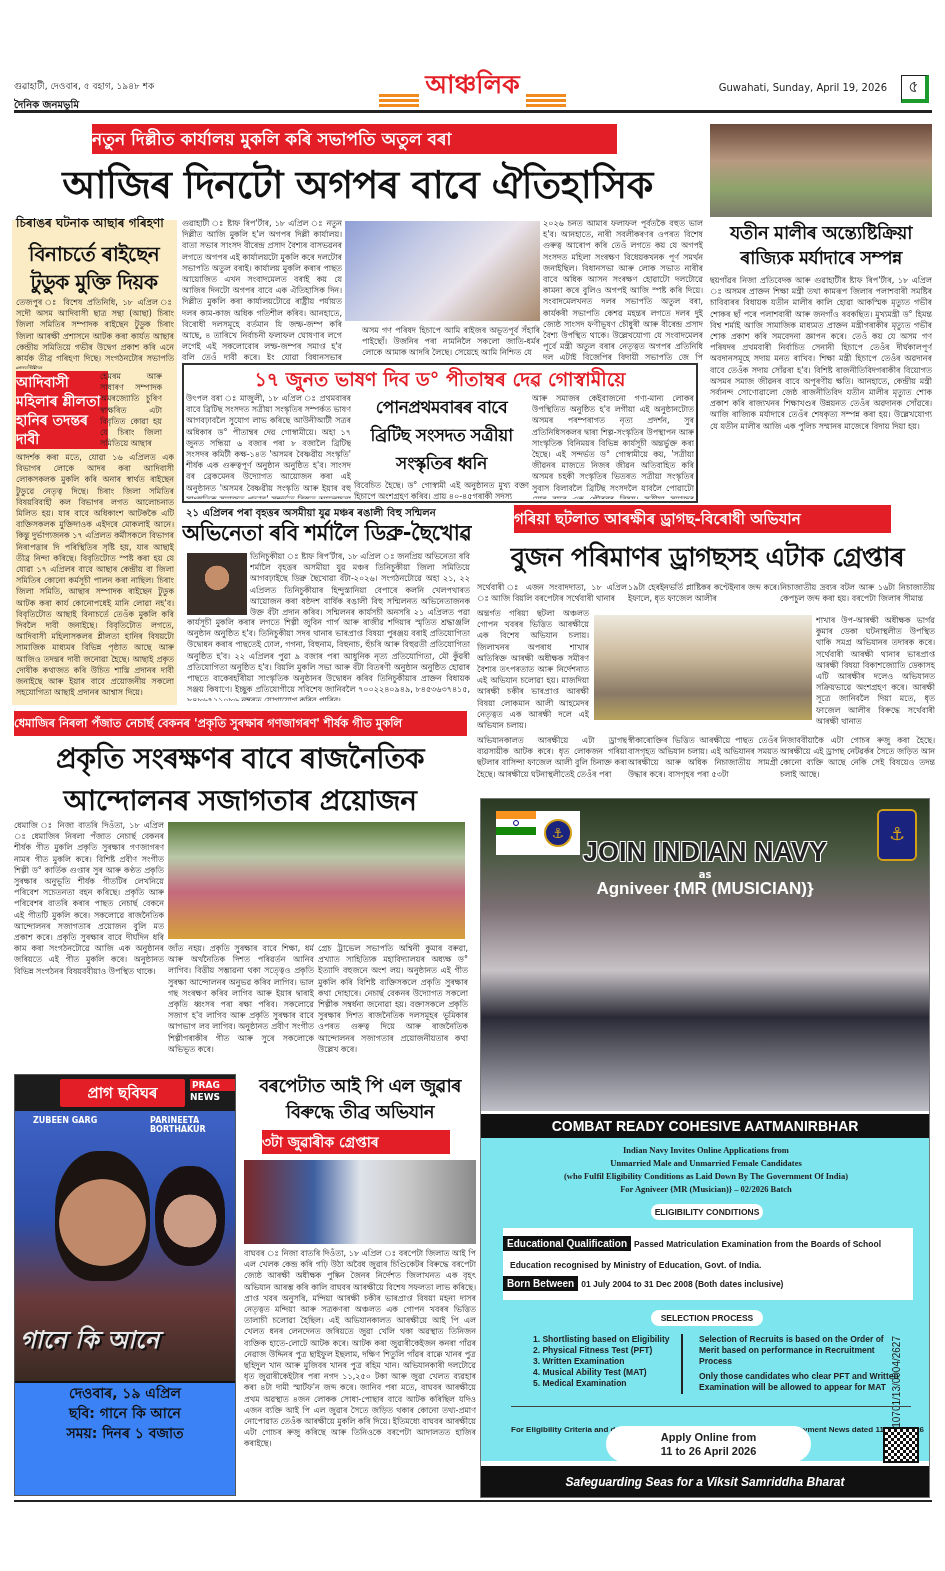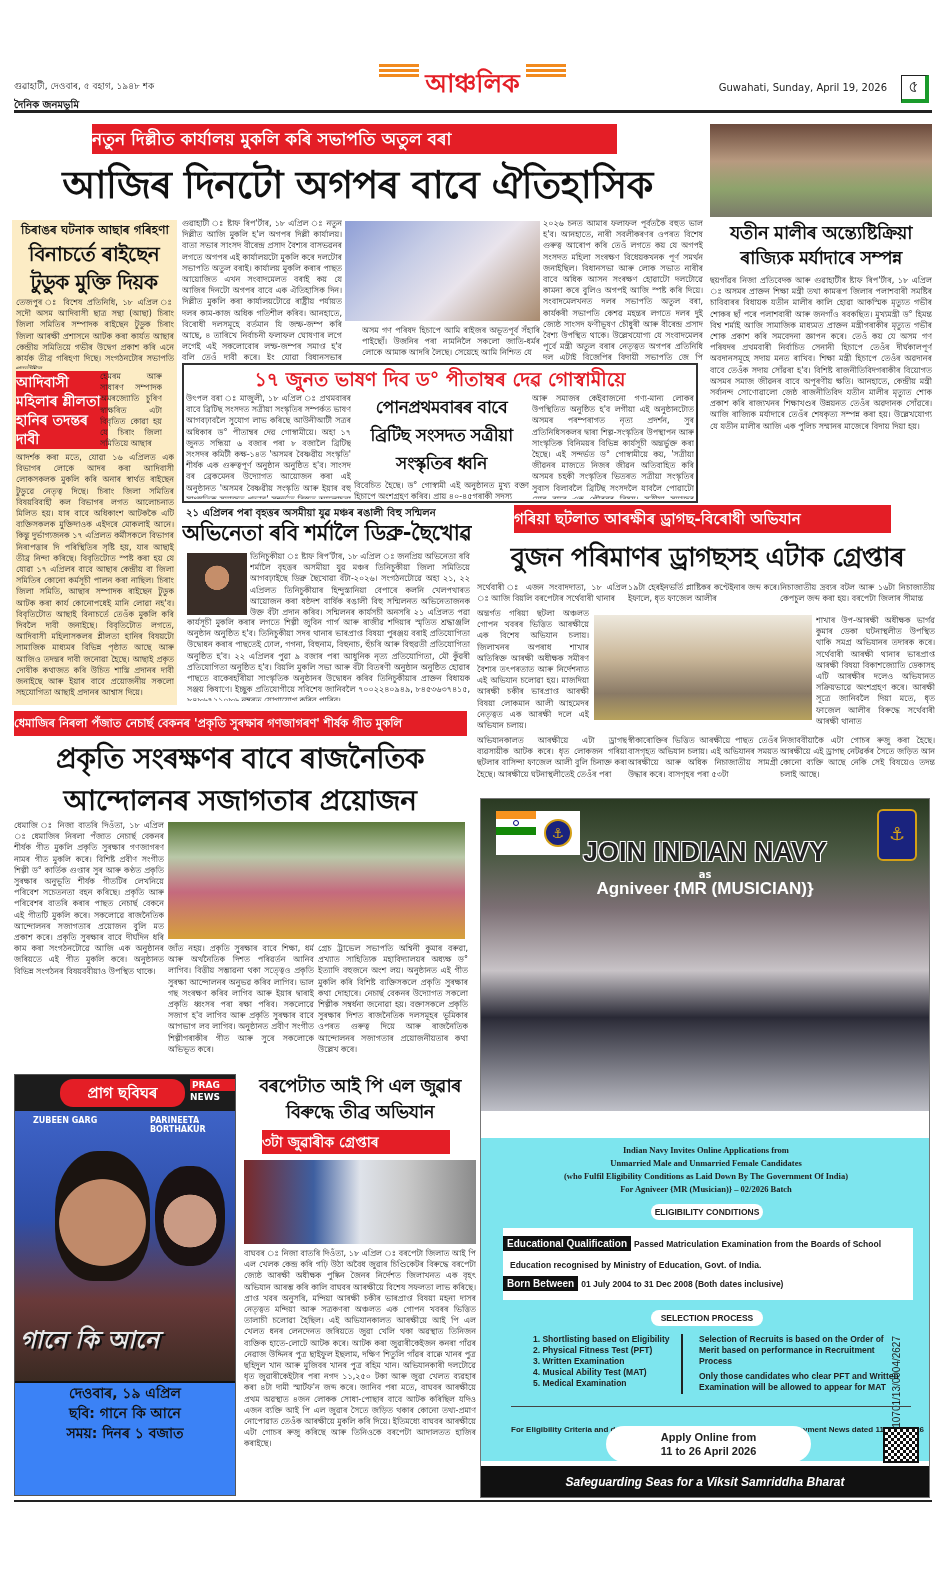--- a/index.html
+++ b/index.html
@@ -6,31 +6,31 @@
 body{width:945px;height:1571px;background:#fff;font-family:"DejaVu Sans",sans-serif;color:#111;position:relative;overflow:hidden}
 .abs{position:absolute}
 .body-text{font-size:8px;line-height:11.2px;color:#222;text-align:justify;overflow:hidden}
 .redbar{background:#e41e26;color:#fff;white-space:nowrap;overflow:hidden}
 .hl{font-family:"DejaVu Sans",sans-serif;font-weight:bold;color:#111;text-align:center;white-space:nowrap;overflow:hidden;letter-spacing:-0.5px}
 .photo{overflow:hidden}
 .rule{background:#222}
 
 #masthead-left{left:14px;top:79px;font-size:9px;color:#222}
 #masthead-left2{left:14px;top:97px;font-size:10px;font-weight:bold}
-#logo{left:355px;top:64px;width:235px;height:34px;display:flex;align-items:flex-start;justify-content:center;gap:6px}
+#logo{left:355px;top:74px;width:235px;height:34px;display:flex;align-items:flex-end;justify-content:center;gap:6px}
 #logo .bars{width:40px;height:14px;background:repeating-linear-gradient(#f28a1e 0 3px,#fff 3px 5px)}
 #logo .word{color:#e41e26;font-size:25px;font-weight:bold;font-family:"DejaVu Serif",serif}
 #masthead-right{right:58px;top:82px;font-size:10px;color:#222}
 #page-no{right:16px;top:75px;width:28px;height:28px;border:1px solid #222;border-right:4px solid #1a9b2b;border-bottom:4px solid #1a9b2b;font-size:16px;text-align:center;line-height:22px}
 
 #lead-kicker{left:92px;top:124px;width:525px;height:30px;font-size:17px;line-height:30px;font-weight:bold}
 #lead-headline{left:10px;top:160px;width:695px;font-size:38px;line-height:50px}
 
 #left-box{left:12px;top:220px;width:165px;height:485px;background:#fcecc5}
-#left-box-kicker{left:16px;top:221px;width:158px;font-size:12px;font-weight:bold;text-align:center}
+#left-box-kicker{left:16px;top:214px;width:158px;font-size:12px;font-weight:bold;}
 #left-box-headline{left:14px;top:240px;width:160px;font-size:20px;line-height:28px}
 #left-box-text1{left:16px;top:297px;width:158px}
 #adibasi-box{left:16px;top:371px;width:92px;height:78px;font-size:14px;line-height:19px;font-weight:bold;white-space:normal;padding-top:2px}
 #left-box-text2{left:100px;top:371px;width:62px}
 #left-box-text3{left:16px;top:452px;width:158px}
 
 #lead-col1{left:182px;top:218px;width:160px}
 #lead-photo{left:345px;top:221px;width:195px;height:100px;background:linear-gradient(135deg,#8f9fd6 0%,#c7cde6 35%,#e9e4ec 60%,#a98b6f 100%)}
 #lead-col2{left:362px;top:325px;width:178px}
 #lead-col3{left:543px;top:218px;width:160px}
@@ -99,21 +99,21 @@
 #navy-merit p{margin-bottom:4px}
 #navy-visit{position:absolute;left:30px;top:268px;width:400px;font-size:8px;font-weight:bold;color:#222;border-top:1px solid #444;padding-top:18px;font-family:"Liberation Sans",sans-serif;white-space:nowrap}
 #navy-visit .url{color:#eaffff}
 #navy-apply{position:absolute;left:125px;top:288px;width:205px;height:36px;background:#fff;border-radius:18px;text-align:center;font-size:11px;font-weight:bold;line-height:14px;padding-top:4px;font-family:"Liberation Sans",sans-serif;color:#222}
 #navy-qr{position:absolute;left:402px;top:289px;width:36px;height:36px;background:repeating-conic-gradient(#111 0 25%,#fff 0 50%) 0 0/6px 6px;border:2px solid #111}
 #navy-cbc{position:absolute;left:410px;top:198px;width:14px;font-size:10px;color:#222;writing-mode:vertical-rl;transform:rotate(180deg);font-family:"Liberation Sans",sans-serif}
 #navy-footer{position:absolute;left:0;top:667px;width:100%;height:32px;background:#111;color:#fff;font-size:12px;font-style:italic;font-weight:bold;text-align:center;line-height:32px;font-family:"Liberation Sans",sans-serif}
 
 #movie-ad{left:14px;top:1074px;width:222px;height:422px;border:1px solid #555;overflow:hidden;background:#111}
 #movie-header{position:absolute;left:0;top:0;width:100%;height:36px;background:#1c1c1c}
-#movie-title-pill{position:absolute;left:45px;top:4px;width:125px;height:28px;background:#e41e26;border-radius:13px;color:#fff;font-size:15px;font-weight:bold;text-align:center;line-height:28px}
+#movie-title-pill{position:absolute;left:45px;top:4px;width:125px;height:28px;background:#e41e26;border-radius:2px;color:#fff;font-size:15px;font-weight:bold;text-align:center;line-height:28px}
 #movie-brand{position:absolute;left:175px;top:4px;width:45px;font-size:9px;font-weight:bold;line-height:12px}
 #movie-brand .p{background:#e41e26;color:#fff;padding:0 2px;display:block}
 #movie-brand .n{color:#fff;display:block}
 #movie-poster{position:absolute;left:0;top:36px;width:100%;height:270px;background:linear-gradient(180deg,#3e63c7 0%,#2e4ea8 40%,#6a3a3a 70%,#3a2a22 100%)}
 #movie-actor1{position:absolute;left:18px;top:5px;font-size:8px;color:#fff;font-weight:bold}
 #movie-actor2{position:absolute;left:135px;top:5px;font-size:8px;color:#fff;font-weight:bold}
 #movie-face1{position:absolute;left:40px;top:40px;width:95px;height:130px;border-radius:45% 45% 40% 40%;background:radial-gradient(circle at 50% 55%,#c08a6a 0 50%,#1b1410 51%)}
 #movie-face2{position:absolute;left:140px;top:55px;width:70px;height:100px;border-radius:45%;background:radial-gradient(circle at 50% 55%,#c99a84 0 40%,#1a1212 41%)}
 #movie-filmtitle{position:absolute;left:5px;top:210px;width:200px;font-size:24px;font-weight:bold;color:#e9e9e9;font-style:italic;text-shadow:2px 2px 0 #111}
 #movie-info{position:absolute;left:0;top:308px;width:100%;height:114px;background:#3b82f6;text-align:center;font-size:14px;line-height:20px;font-weight:bold;color:#111}
@@ -197,20 +197,21 @@
   <div id="navy-flag">
     <span class="saffron"></span>
       <span class="chakra"></span>
       <span class="green"></span>
     <span class="crest">⚓</span>
   </div>
   <div id="navy-emblem">⚓</div>
   <div id="navy-title">JOIN INDIAN NAVY</div>
   <div id="navy-as">as</div>
   <div id="navy-sub">Agniveer {MR (MUSICIAN)}</div>
+  <div id="navy-band">COMBAT READY COHESIVE AATMANIRBHAR</div>
   <div id="navy-body">
     <div id="navy-invite">
       <div>Indian Navy Invites Online Applications from</div>
       <div>Unmarried Male and Unmarried Female Candidates</div>
       <div>(who Fulfil Eligibility Conditions as Laid Down By The Government Of India)</div>
       <div>For Agniveer {MR (Musician)} – 02/2026 Batch</div>
     </div>
     <div class="navy-pill" id="navy-elig-pill">ELIGIBILITY CONDITIONS</div>
     <div id="navy-elig-box">
       <div id="navy-edu"><span class="navy-tag">Educational Qualification</span><span>Passed Matriculation Examination from the Boards of School</span></div>

